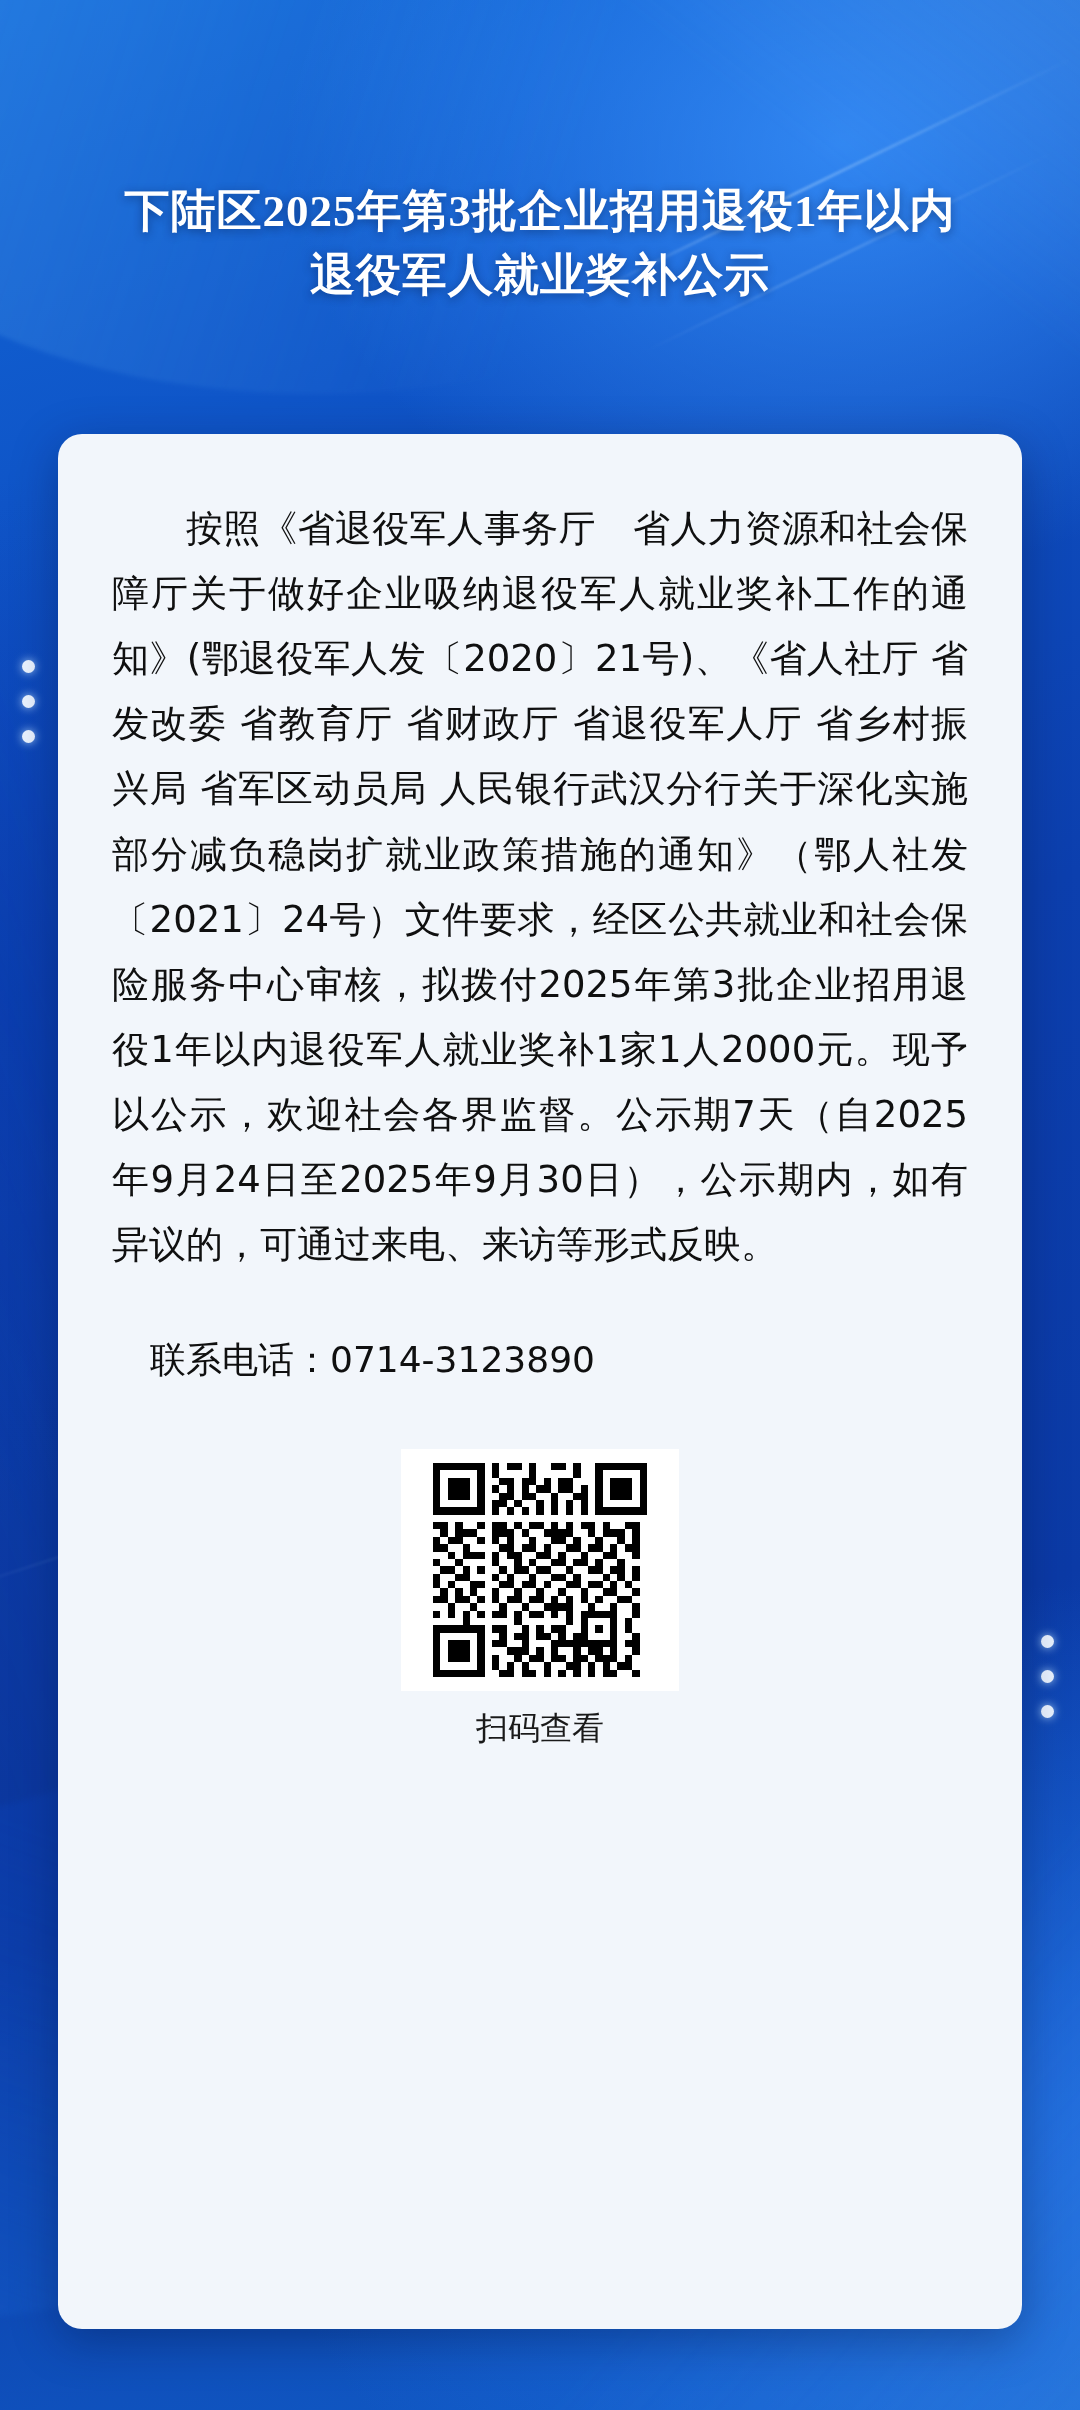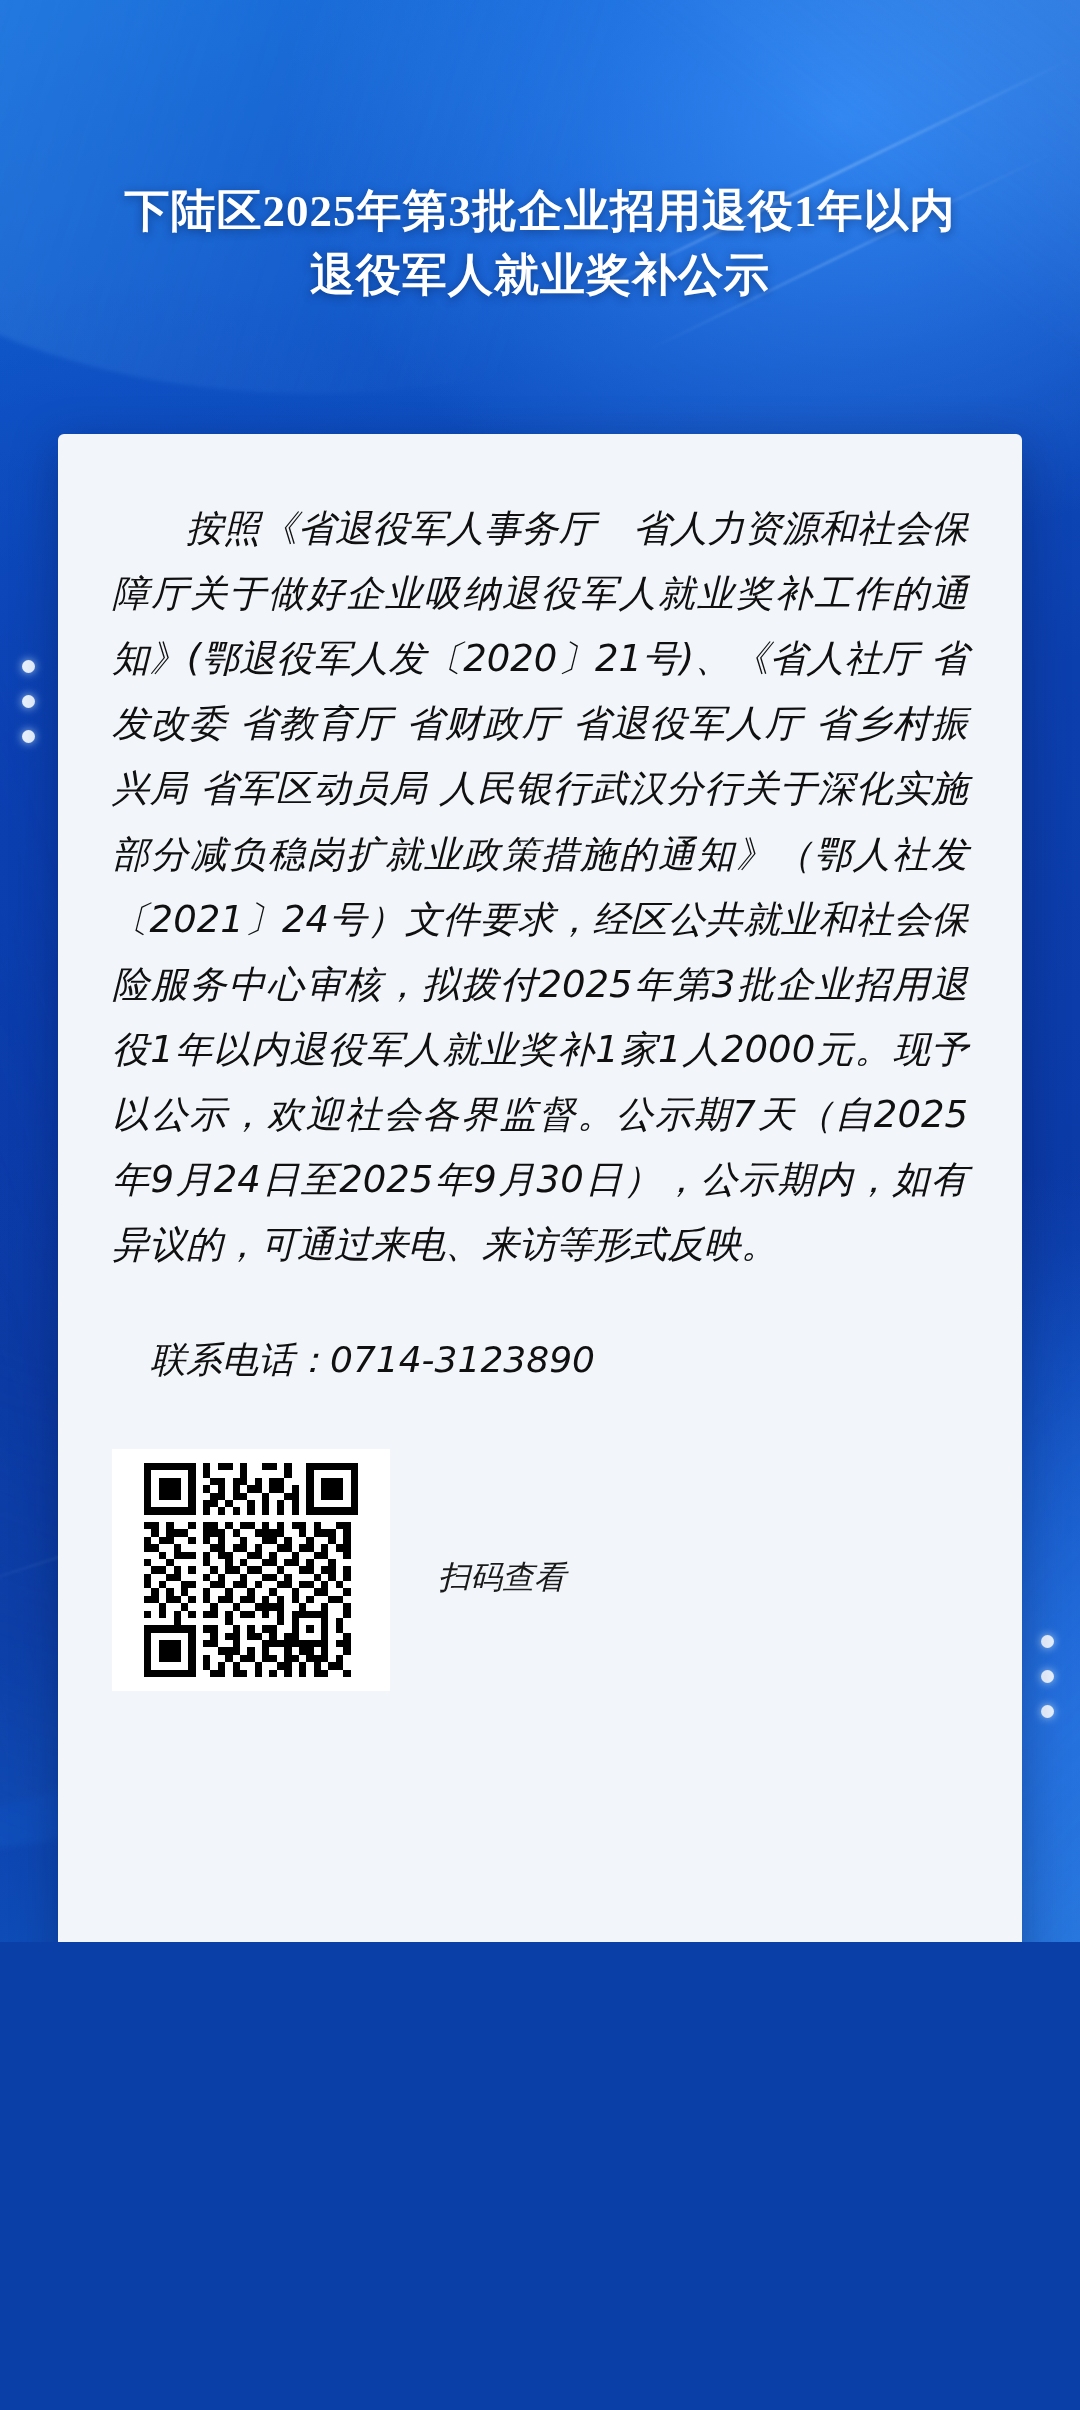--- a/index.html
+++ b/index.html
@@ -9,21 +9,21 @@
   }
   body {
     width: 1080px;
     height: 2410px;
     overflow: hidden;
     font-family: "Liberation Sans", sans-serif;
   }
   .poster {
     position: relative;
     width: 1080px;
-    height: 1942px;
+    height: 2410px;
     overflow: hidden;
     background:
       radial-gradient(ellipse 900px 700px at 78% 6%, rgba(60,150,255,0.75) 0%, rgba(60,150,255,0) 62%),
       radial-gradient(ellipse 1000px 900px at 10% 42%, rgba(10,60,175,0.85) 0%, rgba(10,60,175,0) 60%),
       radial-gradient(ellipse 1200px 900px at 90% 88%, rgba(35,115,235,0.7) 0%, rgba(35,115,235,0) 60%),
       linear-gradient(160deg, #1168d8 0%, #0f55c8 18%, #0c3fae 45%, #0b3aa6 70%, #1262cd 100%);
   }
   
   .swoosh {
     position: absolute;
@@ -91,25 +91,24 @@
     white-space: pre-line;
   }
 
   .card {
     position: absolute;
     left: 58px;
     top: 434px;
     width: 964px;
     height: 1895px;
     background: #f2f6fb;
-    border-radius: 6px;
+    border-radius: 24px;
     box-shadow: 0 12px 46px rgba(2,18,60,0.35);
     box-sizing: border-box;
     padding: 62px 54px 40px 54px;
-    font-style: italic;
   }
 
   .body-text {
     color: #101010;
     font-size: 37px;
     line-height: 1.76;
     text-align: justify;
     text-justify: inter-ideograph;
     text-indent: 2em;
     margin: 0;
@@ -134,23 +133,22 @@
     font-family: "DejaVu Sans", "Liberation Sans", sans-serif;
   }
   .signer .date {
     display: block;
     padding-left: 130px;
   }
 
   .qr-wrap {
     margin-top: 46px;
     display: flex;
-    flex-direction: row;
+    flex-direction: column;
     align-items: center;
-    gap: 48px;
   }
   .qr {
     width: 278px;
     height: 242px;
     background: #ffffff;
     padding: 14px 22px;
     box-sizing: border-box;
     display: block;
   }
   .qr svg { display: block; }

